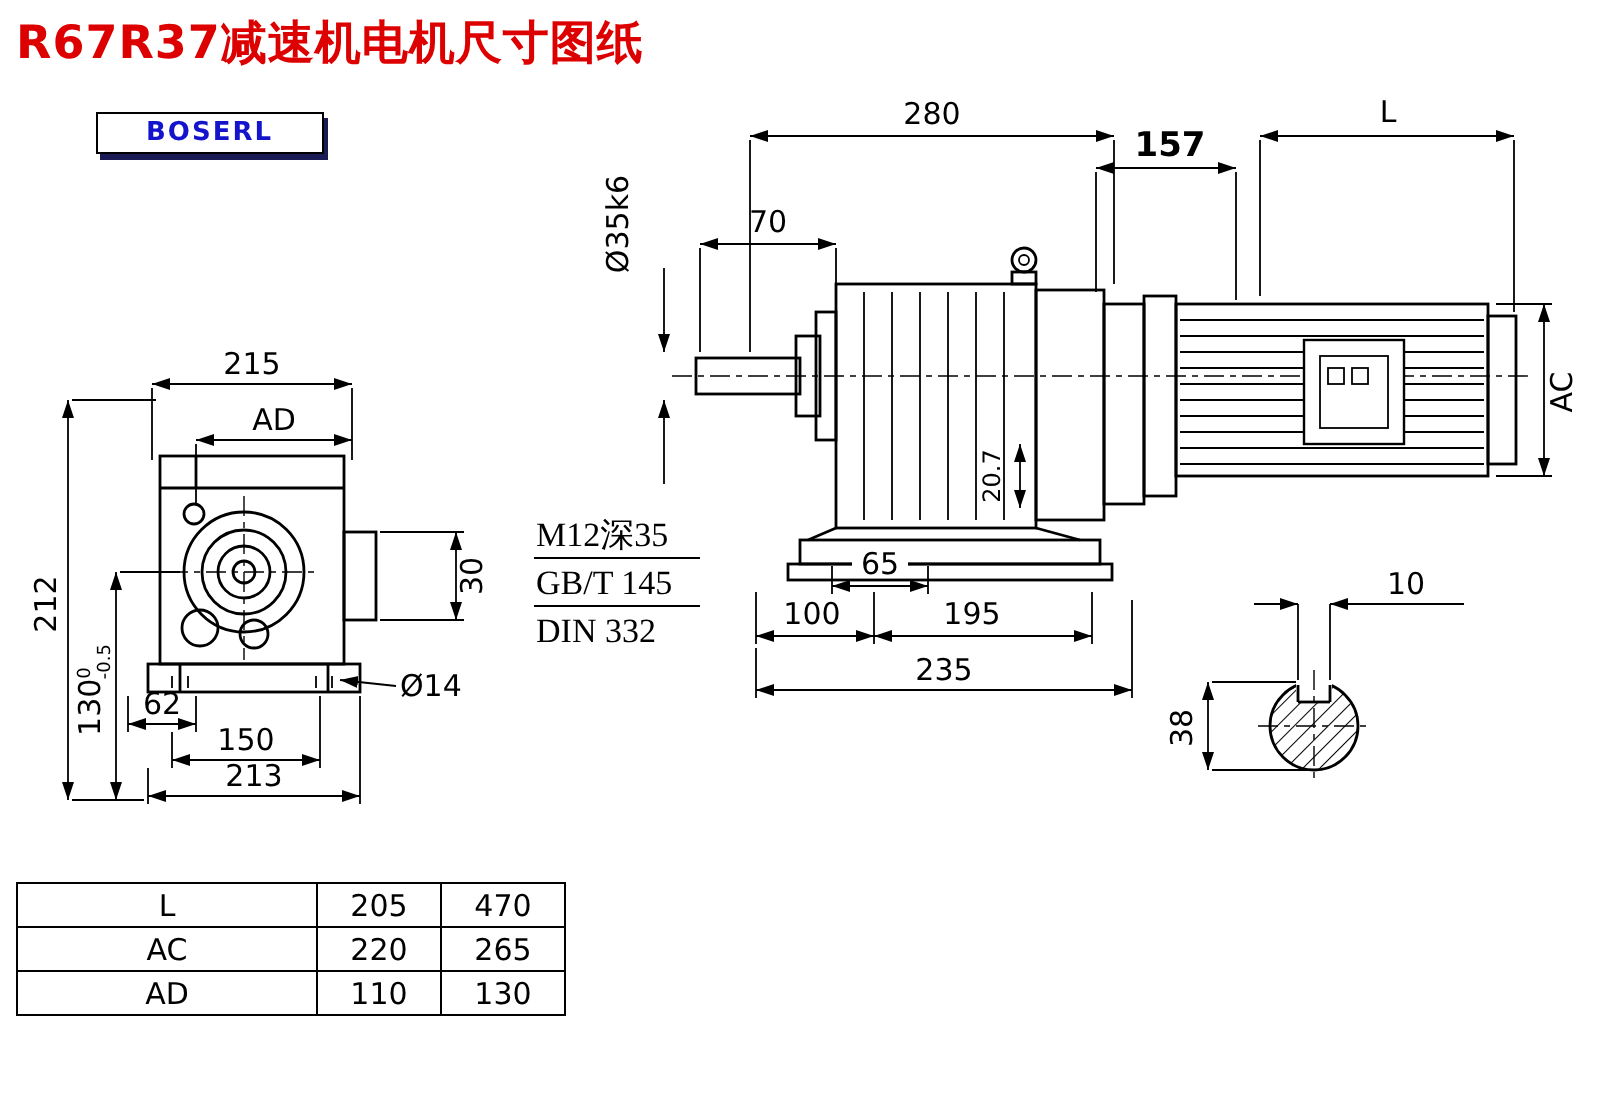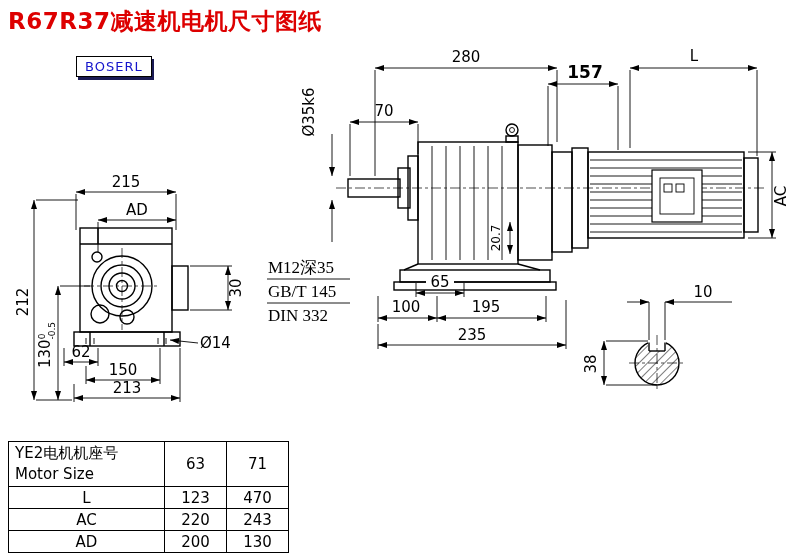--- a/index.html
+++ b/index.html
@@ -1,27 +1,28 @@
 <!DOCTYPE html>
 <html><head>
 <meta charset="utf-8">
 <title>R67R37</title>
 <style>
   html,body { margin:0; padding:0; background:#fff; }
   .canvas {
     position:relative; width:800px; height:553px; background:#fff; overflow:hidden;
     font-family:"DejaVu Sans","Liberation Sans",sans-serif;
+    border-radius:31px;
   }
   .page-title {
     position:absolute; left:8px; top:6px; font-size:23px; font-weight:bold; color:#dd0000;
     letter-spacing:0.5px; white-space:nowrap;
   }
   .logo-box {
-    position:absolute; left:76px; top:56px; border:1px solid #000; background:#fff;
-    color:#1414cc; font-weight:normal; font-size:13px; padding:2px 8px; letter-spacing:1px;
+    position:absolute; left:48px; top:56px; border:1px solid #000; background:#fff;
+    color:#1414cc; font-weight:bold; font-size:13px; padding:2px 24px; letter-spacing:1px;
     box-shadow:2px 3px 0 #1a1a55;
   }
   .drawing { position:absolute; left:0; top:0; }
   
   .ol   { fill:none; stroke:#000; stroke-width:1.4; }
   .olw  { fill:#fff; stroke:#000; stroke-width:1.2; }
   .thin { fill:none; stroke:#000; stroke-width:0.9; }
   .cl   { fill:none; stroke:#000; stroke-width:0.7; stroke-dasharray:10 3 3 3; }
   .dimtext { font-family:"DejaVu Sans","Liberation Sans",sans-serif; font-size:15px; fill:#000; }
   .notetext { font-family:"Liberation Serif","DejaVu Serif",serif; font-size:17px; fill:#000; }
@@ -242,39 +243,31 @@
 
       <line class="thin" x1="604" y1="341" x2="604" y2="385" marker-start="url(#arr)" marker-end="url(#arr)"></line>
       <line class="thin" x1="606" y1="341" x2="648" y2="341"></line>
       <line class="thin" x1="606" y1="385" x2="657" y2="385"></line>
       <text class="dimtext" text-anchor="middle" transform="rotate(-90 596 364)" x="596" y="364">38</text>
     </g>
   </svg>
 
   <table class="size-table">
     <tbody>
-        <tr>
-      <td class="c-label header-cell">
-        <div>YE2电机机座号</div>
-        <div>Motor Size</div>
-      </td>
-      <td class="c-num">63</td>
-      <td class="c-num">71</td>
-    </tr>
     <tr class="data-row">
       <td class="c-label">L</td>
-      <td class="c-num">123</td>
+      <td class="c-num">205</td>
       <td class="c-num">470</td>
     </tr>
     <tr class="data-row">
       <td class="c-label">AC</td>
       <td class="c-num">220</td>
-      <td class="c-num">243</td>
+      <td class="c-num">265</td>
     </tr>
     <tr class="data-row">
       <td class="c-label">AD</td>
-      <td class="c-num">200</td>
+      <td class="c-num">110</td>
       <td class="c-num">130</td>
     </tr>
   </tbody>
     </table>
 
 </div>
 
 </body></html>

